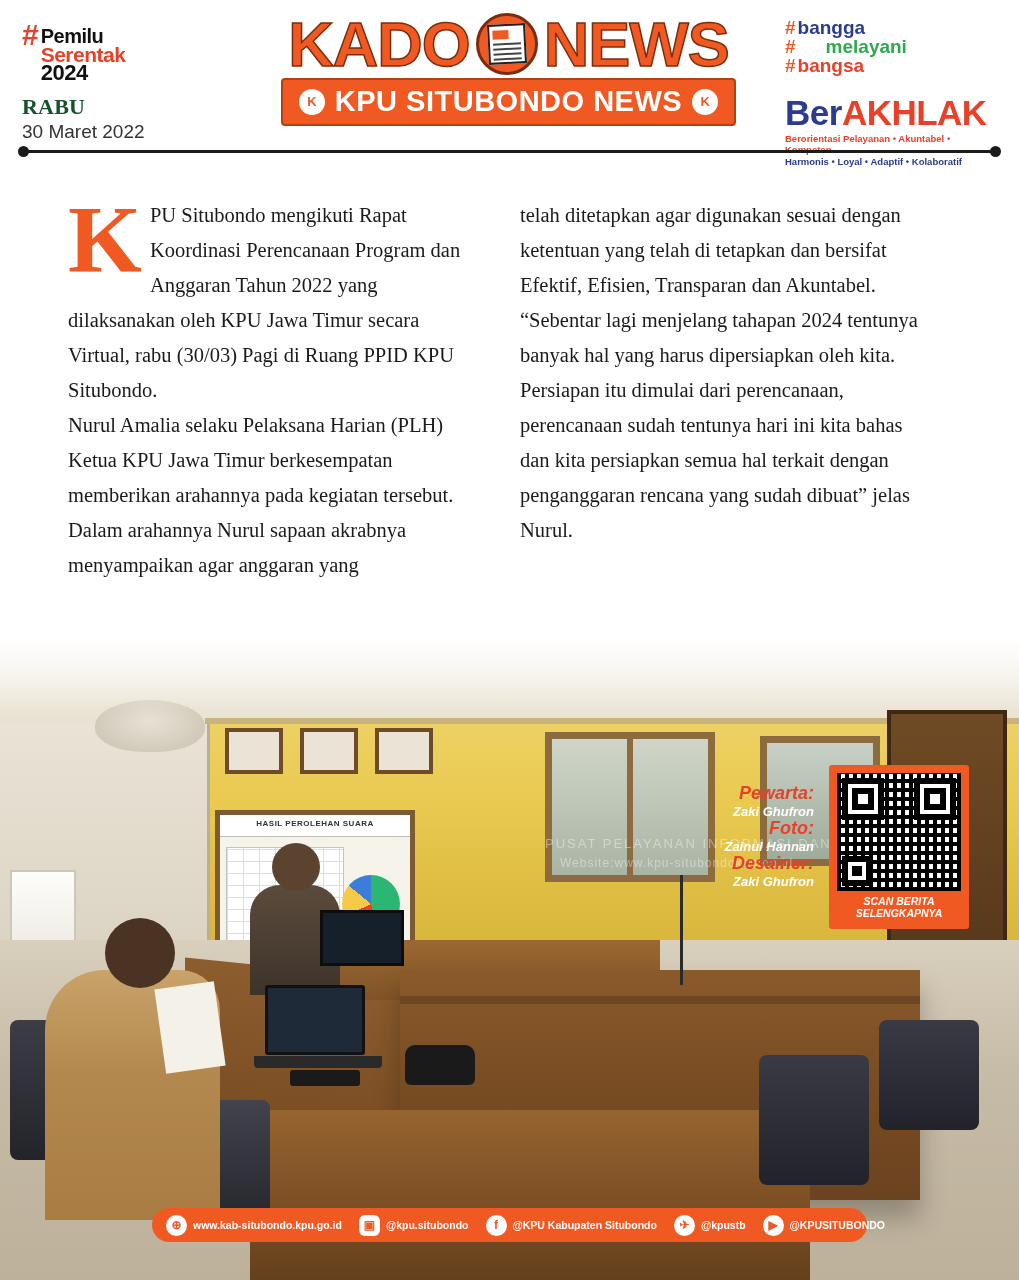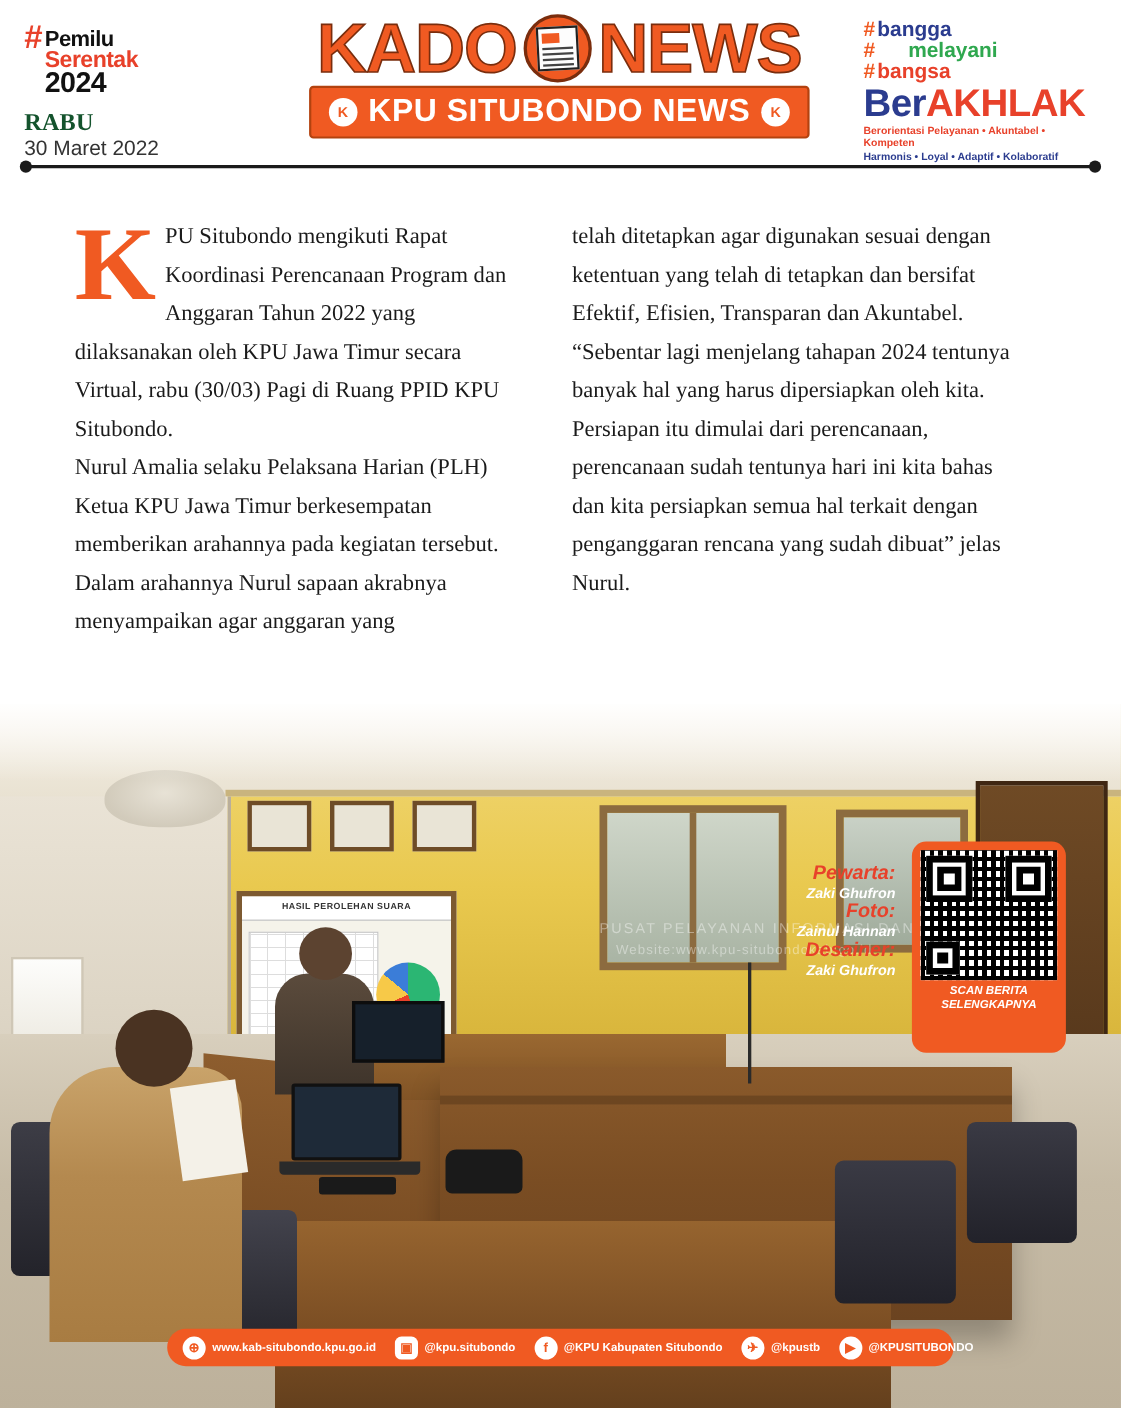--- a/index.html
+++ b/index.html
@@ -42,21 +42,21 @@
   .pemilu-lines { line-height: 1.0; padding-top: 2px; }
   .pemilu-l1 {
     font-size: 20px; font-weight: 700; color: #111;
     letter-spacing: -0.5px;
   }
   .pemilu-l2 {
     font-size: 21px; font-weight: 800; color: #e8412a;
     letter-spacing: -0.5px; margin-top: -2px;
   }
   .pemilu-l3 {
-    font-size: 26px; font-weight: 800; color: #111;
+    font-size: 22px; font-weight: 800; color: #111;
     letter-spacing: -0.5px; margin-top: -3px;
   }
   .day {
     font-size: 22px; font-weight: 700; color: #14532d;
     margin-top: 10px; letter-spacing: 0.2px; font-family: Liberation Serif, serif;
   }
   .date {
     font-size: 19px; color: #333; margin-top: 1px;
   }
 
@@ -135,21 +135,21 @@
   .bmb-line {
     display: flex; align-items: baseline; gap: 2px;
     line-height: 1.0;
   }
   .bmb-hash { color: #f05a22; font-weight: 900; font-size: 19px; }
   .bmb-w1 { color: #2b3c8f; font-weight: 800; font-size: 19px; }
   .bmb-w2 { color: #2fa84f; font-weight: 800; font-size: 19px; padding-left: 28px; }
   .bmb-w3 { color: #e8412a; font-weight: 800; font-size: 19px; }
   .berakhlak {
     font-size: 35px; font-weight: 900; color: #2b3c8f;
-    letter-spacing: -0.5px; margin-top: 1px; line-height: 36px;
+    letter-spacing: -0.5px; margin-top: 20px; line-height: 36px;
   }
   .berakhlak .ak { color: #e8412a; }
   .akhlak-sub1 {
     font-size: 9.5px; color: #e8412a; font-weight: 700; margin-top: 2px;
   }
   .akhlak-sub2 {
     font-size: 9.5px; color: #2b3c8f; font-weight: 700; margin-top: 1px;
   }
 
   .hdr-rule {
@@ -381,23 +381,23 @@
     position: absolute; right: 205px; top: 145px;
     text-align: right;
     font-style: italic;
     line-height: 17px;
   }
   .cr-label { color: #e8412a; font-weight: 800; font-size: 18px; }
   .cr-value { color: #ffffff; font-weight: 700; font-size: 13px; }
 
   .qr-box {
     position: absolute; right: 50px; top: 125px;
-    width: 140px; height: 192px;
+    width: 140px; height: 164px;
     background: #f05a22;
-    border-radius: 13px;
+    border-radius: 3px;
     padding: 8px 8px 0 8px;
   }
   .qr-code {
     width: 124px; height: 118px;
     background-color: #fff;
     background-image:
       repeating-linear-gradient(90deg, #000 0 4px, #fff 4px 8px),
       repeating-linear-gradient(0deg, #000 0 4px, #fff 4px 9px);
     background-blend-mode: multiply;
     position: relative;

